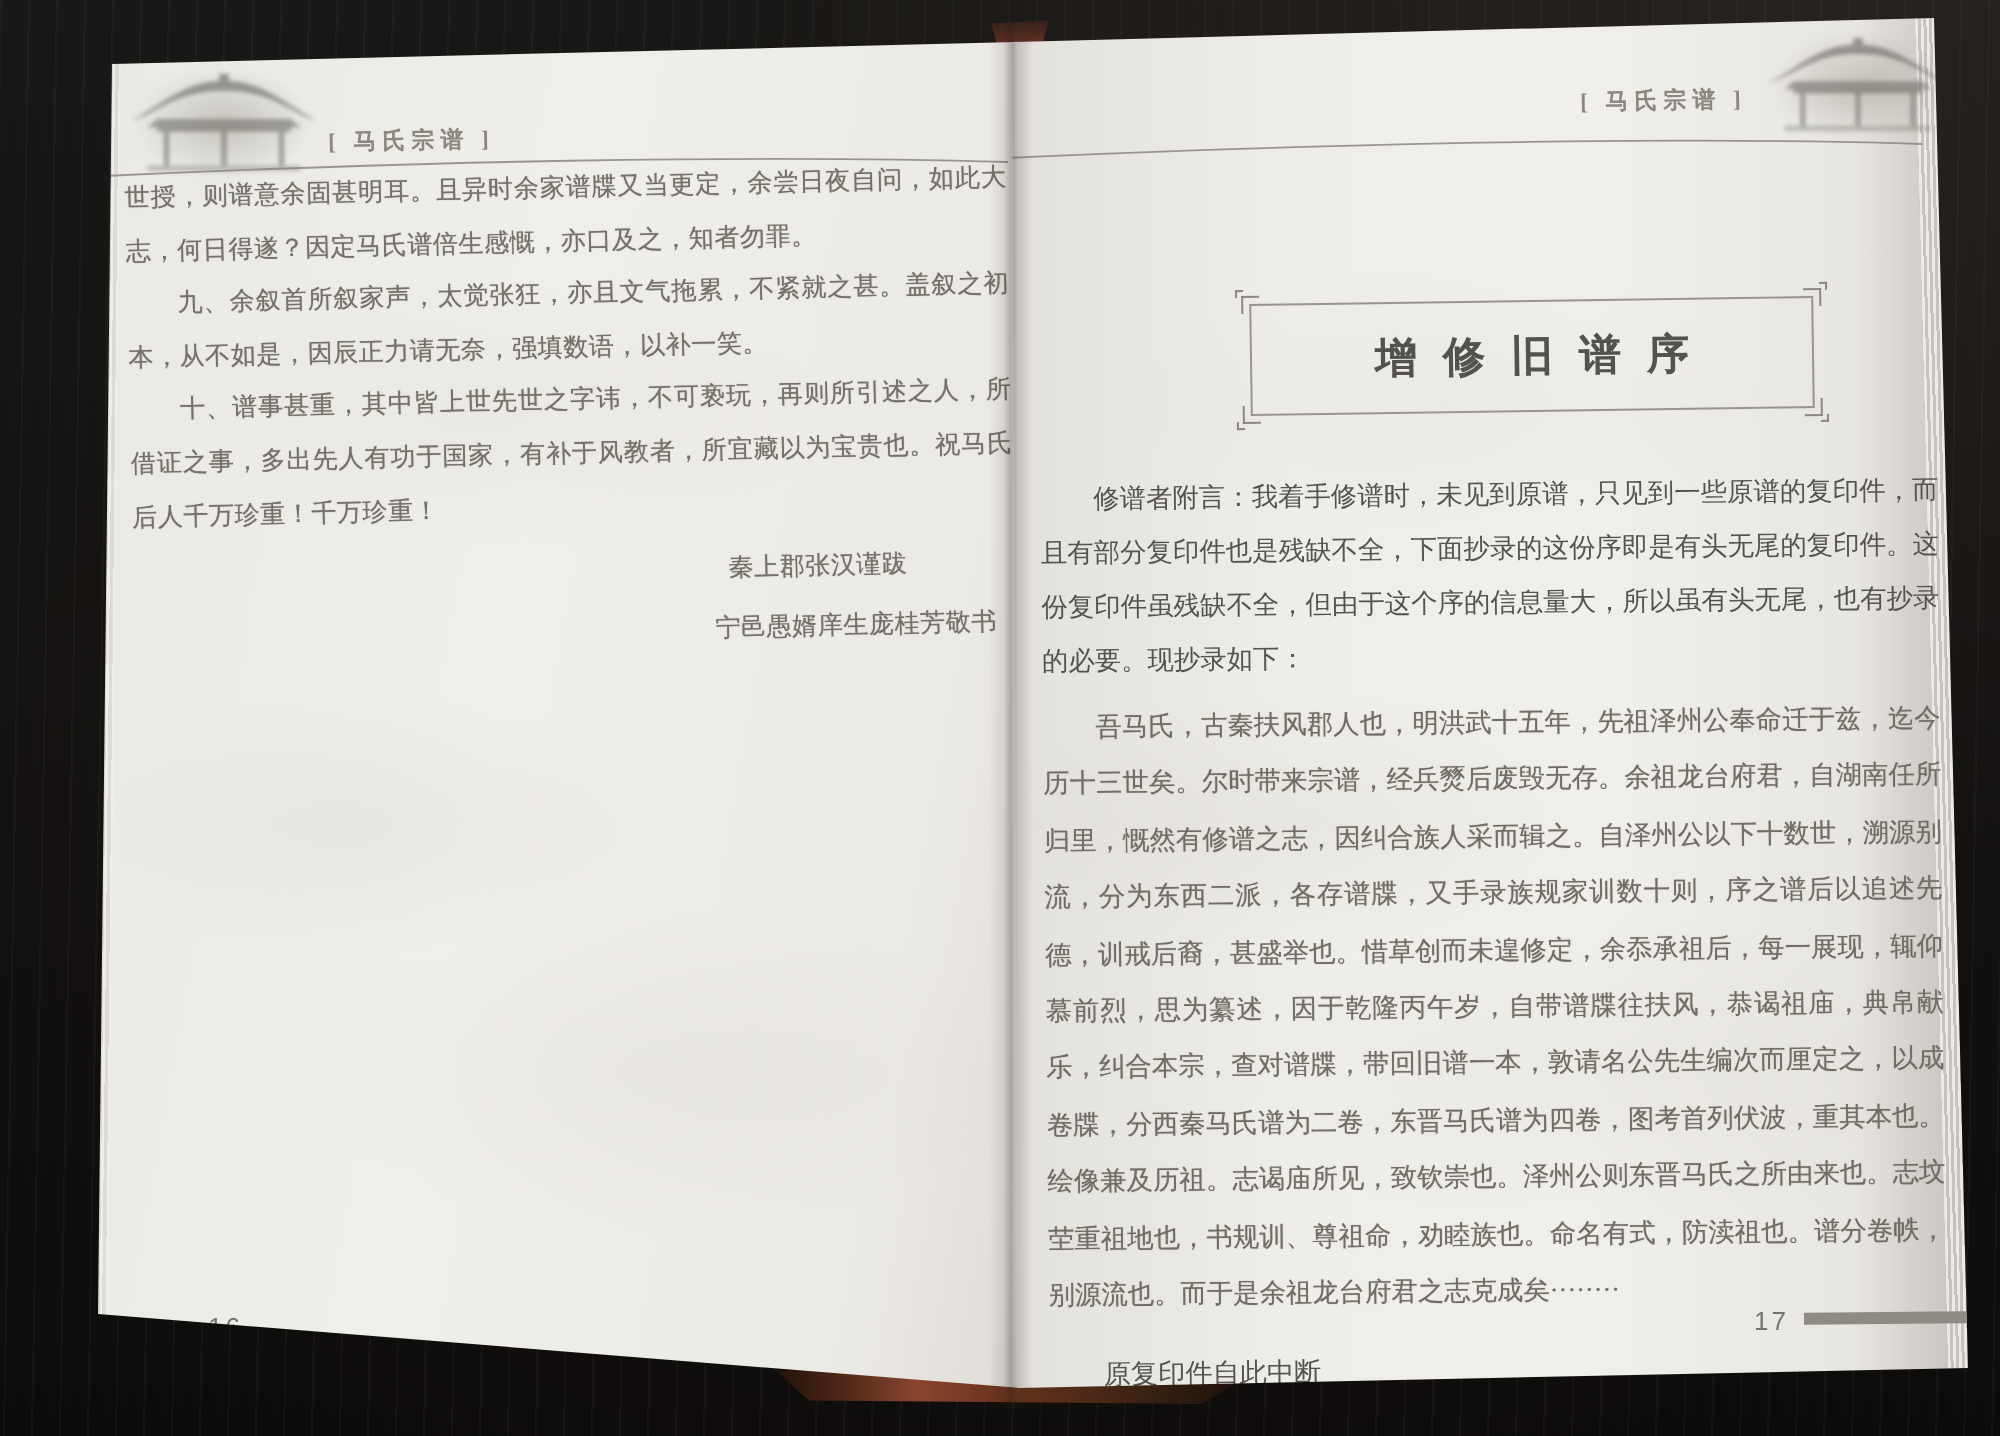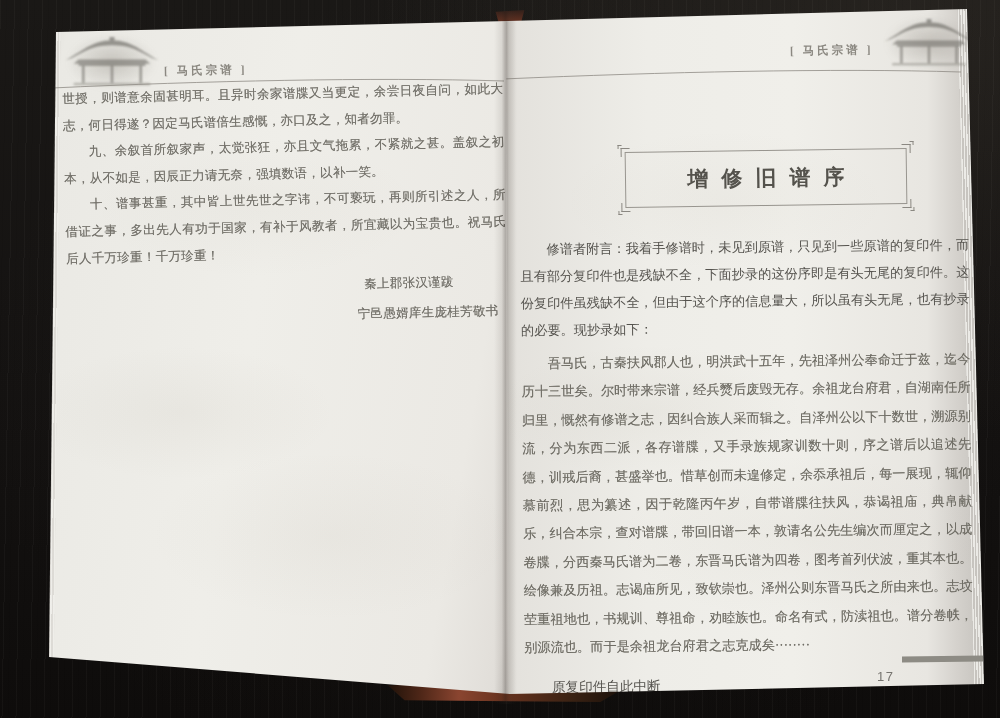--- a/index.html
+++ b/index.html
@@ -116,21 +116,20 @@
     transform:rotate(-0.6deg);transform-origin:0 0;text-align:justify;
   }
   .rp-p1{margin:0;font-size:13.2px;line-height:27px;color:#55534e;text-indent:2em;}
   .rp-p2{margin:6px 0 0;font-size:13.2px;line-height:28.4px;color:#6f6d65;text-indent:2em;
          text-shadow:0 0 0.5px rgba(111,109,101,0.6);}
   .rp-p3{margin:12px 0 0;font-size:13.6px;line-height:27px;color:#55534e;text-indent:2em;}
   
   .pagenum{
     position:absolute;font-size:13px;color:#76746f;letter-spacing:1.5px;
     font-family:"Liberation Sans","DejaVu Sans",sans-serif;
-    margin-top:16px;
   }
   .lp-num{left:64px;top:640px;}
   .rp-num{left:374px;top:649px;}
   .numbar{position:absolute;height:6px;background:#93918a;}
   .lp-bar{left:5px;top:650px;width:53px;transform:rotate(1deg);}
   .rp-bar{left:399px;top:652px;width:81px;transform:rotate(-0.6deg);background:#8d8b84;}
 </style>
 </head>
 <body>
 

